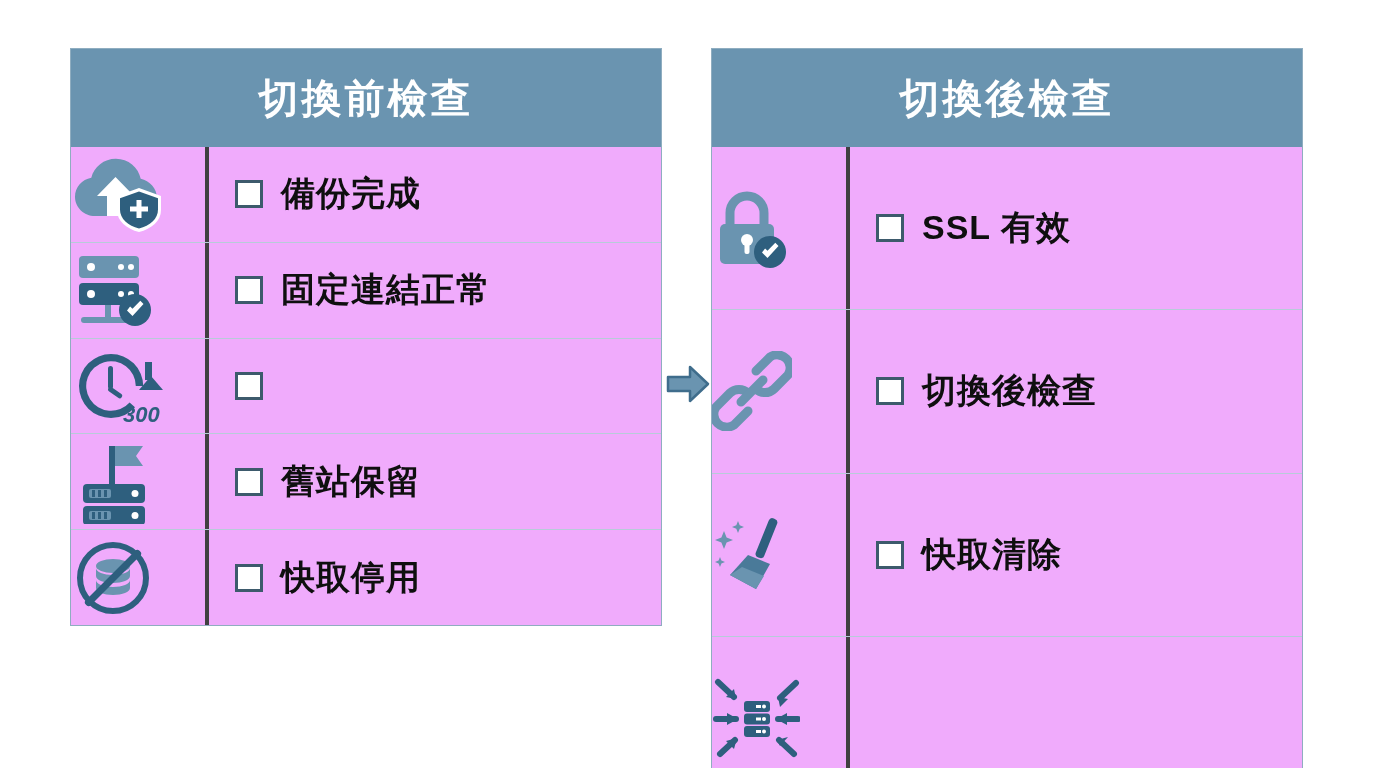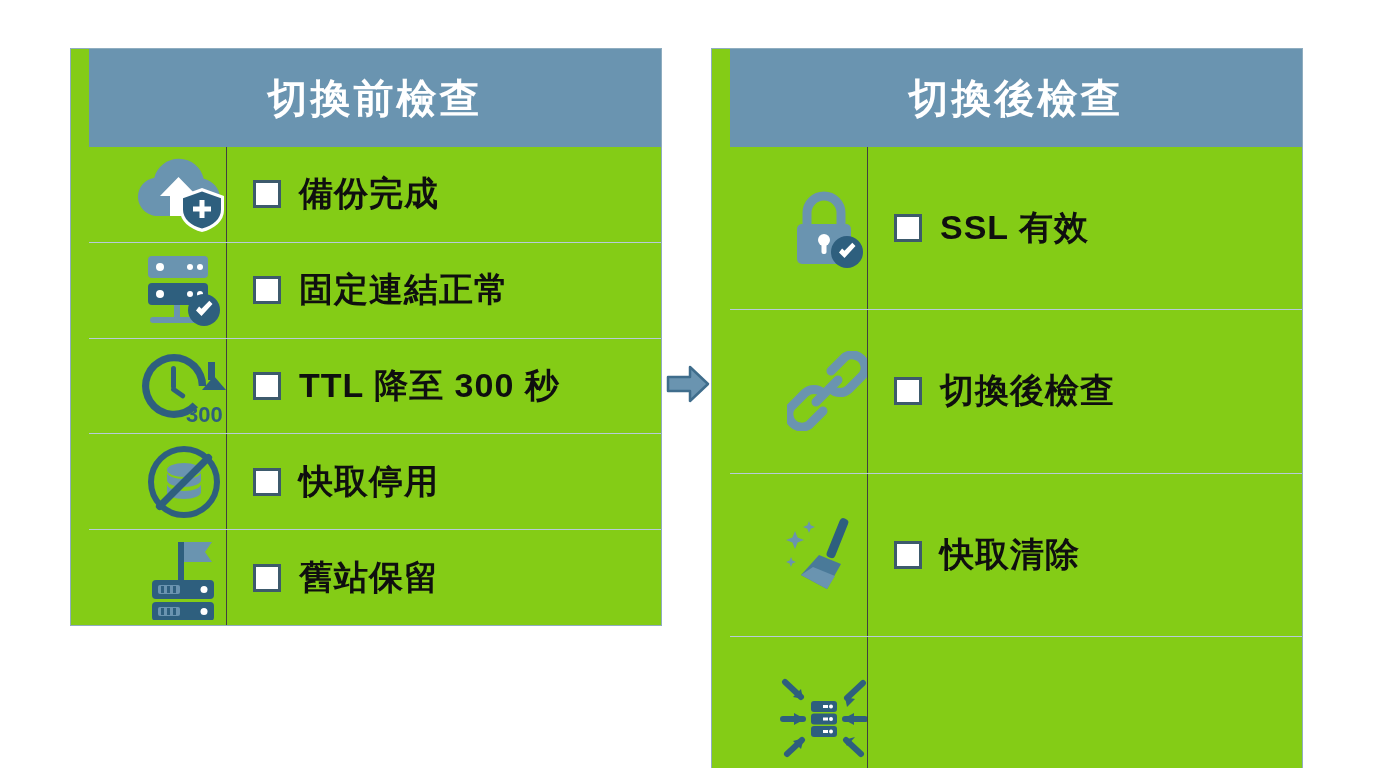--- a/index.html
+++ b/index.html
@@ -7,25 +7,24 @@
     width: 1376px; height: 768px;
     background: #ffffff;
     font-family: "Liberation Sans", "DejaVu Sans", sans-serif;
     overflow: hidden;
   }
   .stage { position: relative; width: 1376px; height: 768px; }
 
   
   .panel {
     position: absolute;
-    background: #84cc16;
+    background: #f0abfc;
     border: 1px solid #8fadc0;
     display: flex;
     flex-direction: column;
-    padding-left: 18px;
   }
   #panel-before { left: 70px;  top: 48px; width: 592px; height: 578px; }
   #panel-after  { left: 711px; top: 48px; width: 592px; height: 752px; }
 
   .panel-header {
     height: 98px;
     background: #6a94b0;
     color: #ffffff;
     display: flex; align-items: center; justify-content: center;
     font-size: 40px;
@@ -41,22 +40,22 @@
     display: flex;
     align-items: stretch;
     border-top: 1px solid #b7cbd9;
     min-height: 0;
   }
   .row:first-child { border-top: none; }
 
   .cell-icon {
     width: 138px;
     flex: 0 0 138px;
-    border-right: 1px solid #404040;
-    display: flex; align-items: center; justify-content: flex-end;
+    border-right: 4px solid #404040;
+    display: flex; align-items: center; justify-content: flex-start; font-style: italic;
   }
   .cell-icon svg { display: block; }
 
   .cell-text {
     flex: 1 1 auto;
     display: flex; align-items: center;
     gap: 18px;
     padding-left: 26px;
   }
   .checkbox {
@@ -147,39 +146,20 @@
               <rect class="ic-dark" x="37" y="20" width="5" height="23" rx="2.5"></rect>
               <rect class="ic-dark" x="39" y="40" width="16" height="5" rx="2.5" transform="rotate(35 39 40)"></rect>
               <path class="ic-dark" d="M80 30 68 44h24z"></path>
               <rect class="ic-dark" x="74" y="16" width="7" height="18"></rect>
               <text class="ic-dark" x="52" y="76" font-family="Liberation Sans, sans-serif" font-size="22" font-weight="bold">300</text>
             </svg>
           </span>
         </div>
         <div class="cell-text">
           <span class="checkbox"></span>
-          <span class="label">TTL 降至 300 秒</span>
-        </div>
-      </div>
-
-      <div class="row">
-        <div class="cell-icon">
-          <span>
-            <svg width="84" height="84" viewBox="0 0 84 84">
-              <ellipse class="ic-light" cx="42" cy="30" rx="17" ry="7"></ellipse>
-              <path class="ic-light" d="M25 32v8c0 3.9 7.6 7 17 7s17-3.1 17-7v-8c0 3.9-7.6 7-17 7s-17-3.1-17-7z"></path>
-              <path class="ic-light" d="M25 44v8c0 3.9 7.6 7 17 7s17-3.1 17-7v-8c0 3.9-7.6 7-17 7s-17-3.1-17-7z"></path>
-              <circle cx="42" cy="42" r="33" fill="none" stroke="#2e5f7e" stroke-width="6"></circle>
-              <rect class="ic-dark" x="38.5" y="4" width="7" height="76" rx="3" transform="rotate(45 42 42)"></rect>
-            </svg>
-          </span>
-        </div>
-        <div class="cell-text">
-          <span class="checkbox"></span>
-          <span class="label">快取停用</span>
         </div>
       </div>
 
       <div class="row">
         <div class="cell-icon">
           <span>
             <svg width="86" height="84" viewBox="0 0 86 84">
               <rect class="ic-dark" x="38" y="6" width="6" height="38"></rect>
               <path class="ic-light" d="M44 6h28l-7 10 7 10H44z"></path>
               <rect class="ic-dark" x="12" y="44" width="62" height="19" rx="4"></rect>
@@ -196,20 +176,38 @@
               <circle class="ic-white" cx="64" cy="75.5" r="3.5"></circle>
             </svg>
           </span>
         </div>
         <div class="cell-text">
           <span class="checkbox"></span>
           <span class="label">舊站保留</span>
         </div>
       </div>
 
+      <div class="row">
+        <div class="cell-icon">
+          <span>
+            <svg width="84" height="84" viewBox="0 0 84 84">
+              <ellipse class="ic-light" cx="42" cy="30" rx="17" ry="7"></ellipse>
+              <path class="ic-light" d="M25 32v8c0 3.9 7.6 7 17 7s17-3.1 17-7v-8c0 3.9-7.6 7-17 7s-17-3.1-17-7z"></path>
+              <path class="ic-light" d="M25 44v8c0 3.9 7.6 7 17 7s17-3.1 17-7v-8c0 3.9-7.6 7-17 7s-17-3.1-17-7z"></path>
+              <circle cx="42" cy="42" r="33" fill="none" stroke="#2e5f7e" stroke-width="6"></circle>
+              <rect class="ic-dark" x="38.5" y="4" width="7" height="76" rx="3" transform="rotate(45 42 42)"></rect>
+            </svg>
+          </span>
+        </div>
+        <div class="cell-text">
+          <span class="checkbox"></span>
+          <span class="label">快取停用</span>
+        </div>
+      </div>
+
     </div>
   </div>
 
   <div id="flow-arrow">
     <svg width="44" height="40" viewBox="0 0 44 40">
       <path d="M2 13h22V3l18 17-18 17V27H2z" fill="#6a94b0" stroke="#3f6d8c" stroke-width="2.5" stroke-linejoin="round"></path>
     </svg>
   </div>
 
   <div class="panel" id="panel-after">

